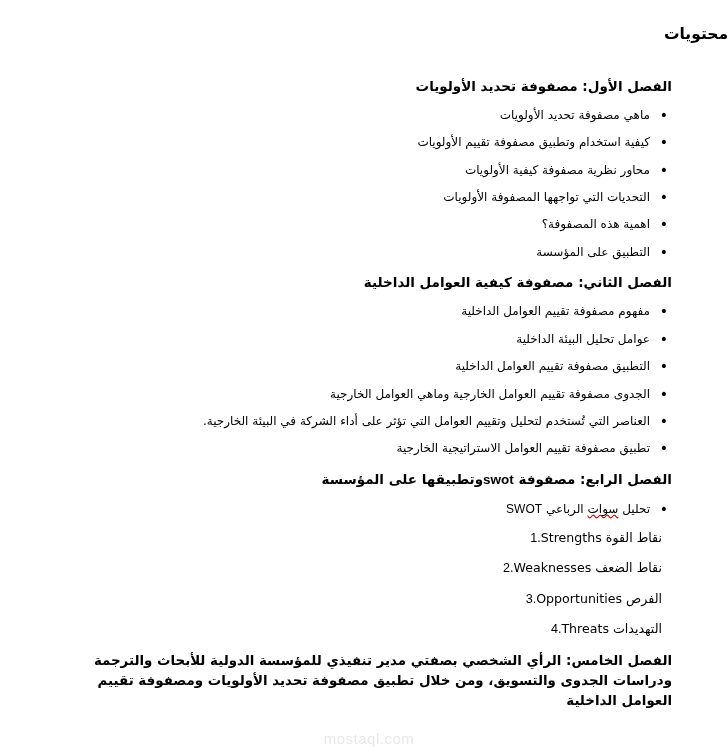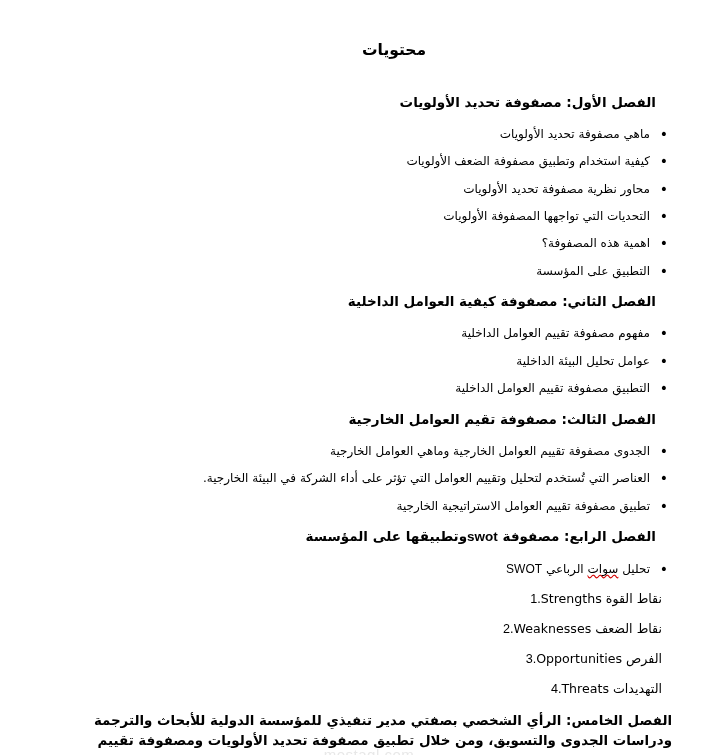--- a/index.html
+++ b/index.html
@@ -22,34 +22,34 @@
     width: 728px;
     height: 755px;
     box-sizing: border-box;
     padding: 0;
   }
 
   
   .doc-title {
     font-size: 15.5px;
     font-weight: bold;
-    text-align: center;
-    margin: 16px;
+    text-align: right;
+    margin: 0;
     padding-top: 25px;
     padding-left: 60px;
     letter-spacing: 0px;
     line-height: 1.2;
   }
 
   
   .chapter-heading {
     font-size: 13.5px;
     font-weight: bold;
     text-align: right;
-    margin: 16px;
+    margin: 0;
     padding-right: 0;
     padding-left: 60px;
     line-height: 1.35;
     white-space: nowrap;
   }
   .ch1 { margin-top: 33px; }
   .ch-gap { margin-top: 14px; }
 
   .chapter-heading .latin {
     font-family: "Liberation Sans", sans-serif;
@@ -168,39 +168,38 @@
 <div class="page">
 
   <h1 class="doc-title">محتويات</h1>
 
   <div class="body-wrap">
 
     <div class="content-block">
       <div class="chapter-heading ch1">الفصل الأول: مصفوفة تحديد الأولويات</div>
       <ul class="bullets">
         <li>ماهي مصفوفة تحديد الأولويات</li>
-        <li>كيفية استخدام وتطبيق مصفوفة الضعف الأولويات</li>
-        <li>محاور نظرية مصفوفة تحديد الأولويات</li>
+        <li>كيفية استخدام وتطبيق مصفوفة تقييم الأولويات</li>
+        <li>محاور نظرية مصفوفة كيفية الأولويات</li>
         <li>التحديات التي تواجهها المصفوفة الأولويات</li>
         <li>اهمية هذه المصفوفة؟</li>
         <li>التطبيق على المؤسسة</li>
       </ul>
     </div>
 
     <div class="content-block">
       <div class="chapter-heading ch-gap">الفصل الثاني: مصفوفة كيفية العوامل الداخلية</div>
       <ul class="bullets">
         <li>مفهوم مصفوفة تقييم العوامل الداخلية</li>
         <li>عوامل تحليل البيئة الداخلية</li>
         <li>التطبيق مصفوفة تقييم العوامل الداخلية</li>
       </ul>
     </div>
 
     <div class="content-block">
-      <div class="chapter-heading ch-gap">الفصل الثالث: مصفوفة تقيم العوامل الخارجية</div>
       <ul class="bullets">
         <li>الجدوى مصفوفة تقييم العوامل الخارجية وماهي العوامل الخارجية</li>
         <li class="wide">العناصر التي تُستخدم لتحليل وتقييم العوامل التي تؤثر على أداء الشركة في البيئة الخارجية.</li>
         <li>تطبيق مصفوفة تقييم العوامل الاستراتيجية الخارجية</li>
       </ul>
     </div>
 
     <div class="content-block">
       <div class="chapter-heading ch-gap"><span>الفصل الرابع: مصفوفة </span><span class="latin">swot</span><span>وتطبيقها على المؤسسة</span></div>
 

